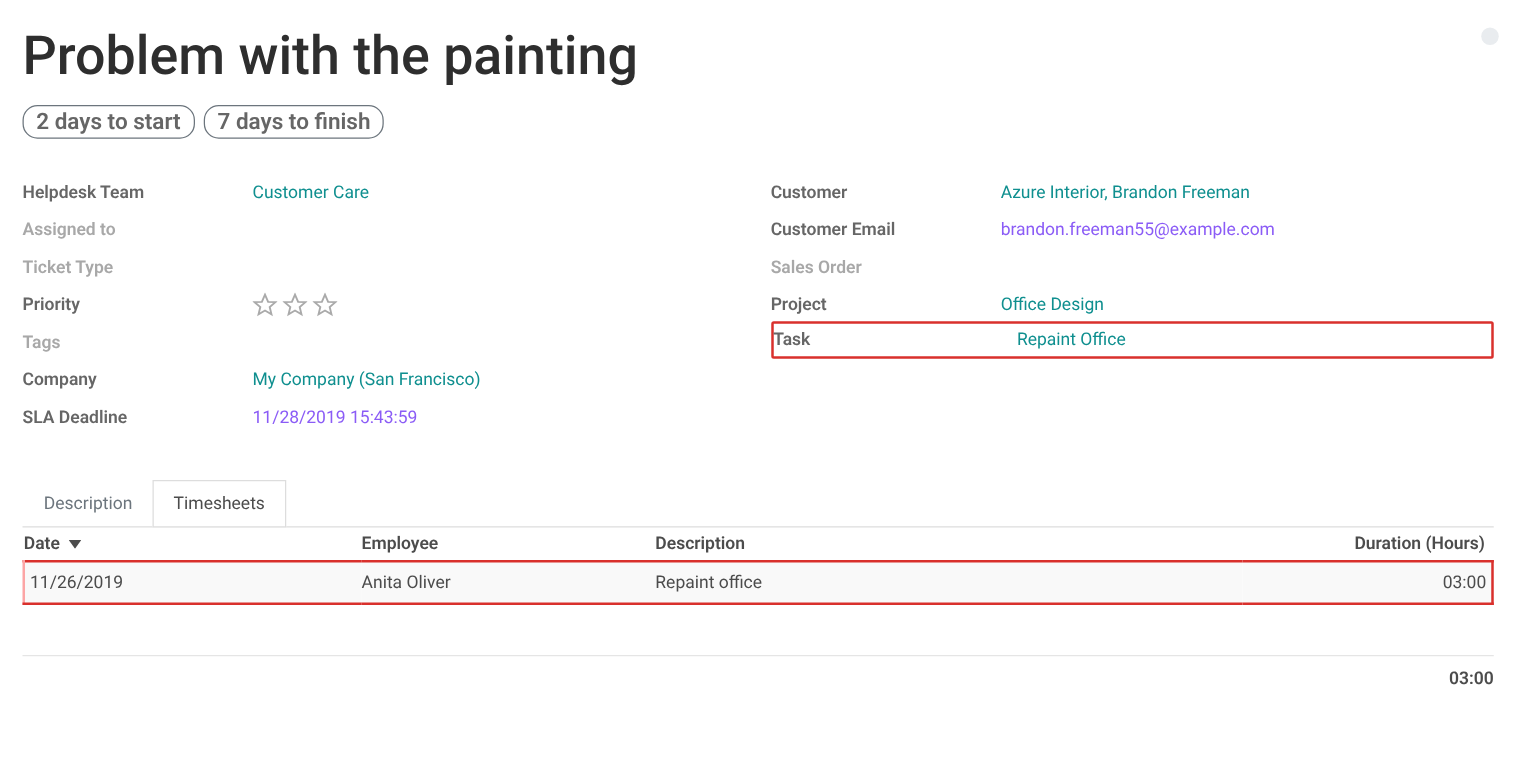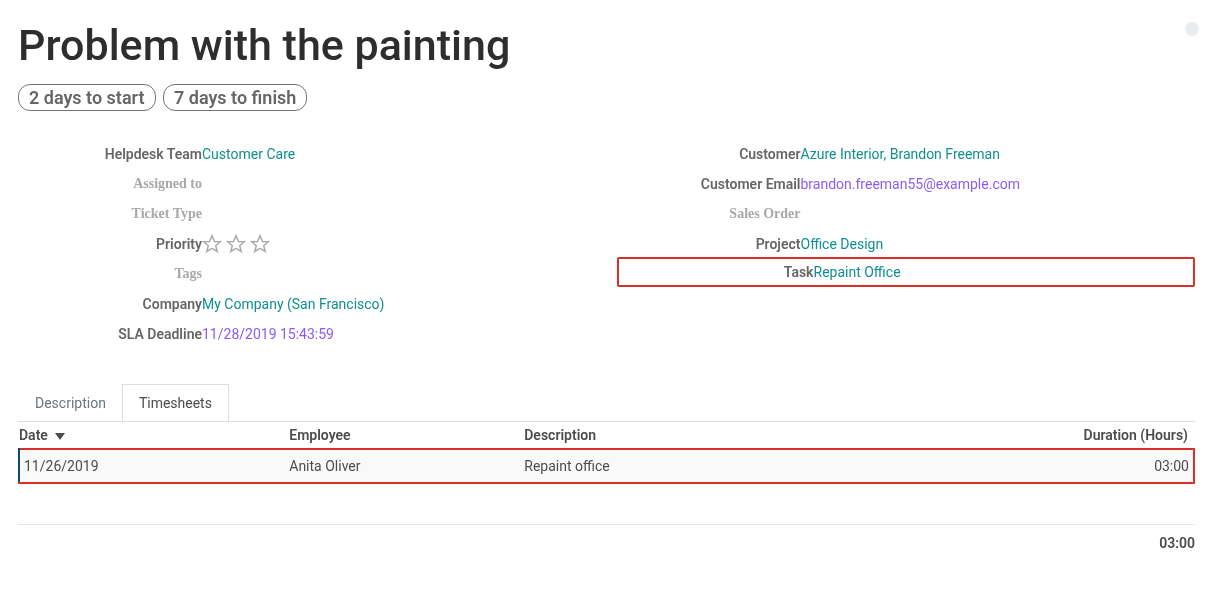--- a/index.html
+++ b/index.html
@@ -41,29 +41,28 @@
     display: flex;
     gap: 20px;
     margin-bottom: 34px;
   }
   .col { flex: 1 1 50%; }
   .field-row {
     display: flex;
     align-items: center;
     min-height: 30px;
     padding: 0;
-    text-align: right;
   }
   .label {
     width: 184px;
     font-weight: 600;
     color: #666;
     flex-shrink: 0;
   }
-  .label.muted { color: #a8a8a8; font-family: Liberation Serif, serif; }
+  .label.muted { color: #a8a8a8; }
   .value { color: #8b5cf6; }
   .link { color: #0f8f8f; text-decoration: none; cursor: pointer; }
   .stars { display: inline-flex; gap: 4px; }
   .star-icon {
     width: 20px; height: 20px;
     display: inline-block;
     cursor: pointer;
   }
   .highlight-box {
     border: 2px solid #d9302c;
@@ -119,21 +118,21 @@
   }
   .sort-caret {
     display: inline-block;
     margin-left: 4px;
   }
   .row-highlight td {
     border-top: 2px solid #d9302c;
     border-bottom: 2px solid #d9302c;
     background: #f9f9f9;
   }
-  .row-highlight td:first-child { border-left: 2px solid #0c4a6e; padding-left: 4px; }
+  .row-highlight td:first-child { border-left: 2px solid #fca5a5; padding-left: 4px; }
   .row-highlight td:last-child  { border-right: 2px solid #d9302c; padding-right: 4px; }
   td.right { text-align: right; }
   .footer-zone {
     margin-top: 40px;
     border-top: 1px solid #e5e5e5;
     padding-top: 10px;
     text-align: right;
     font-weight: 600;
     color: #4c4c4c;
   }

